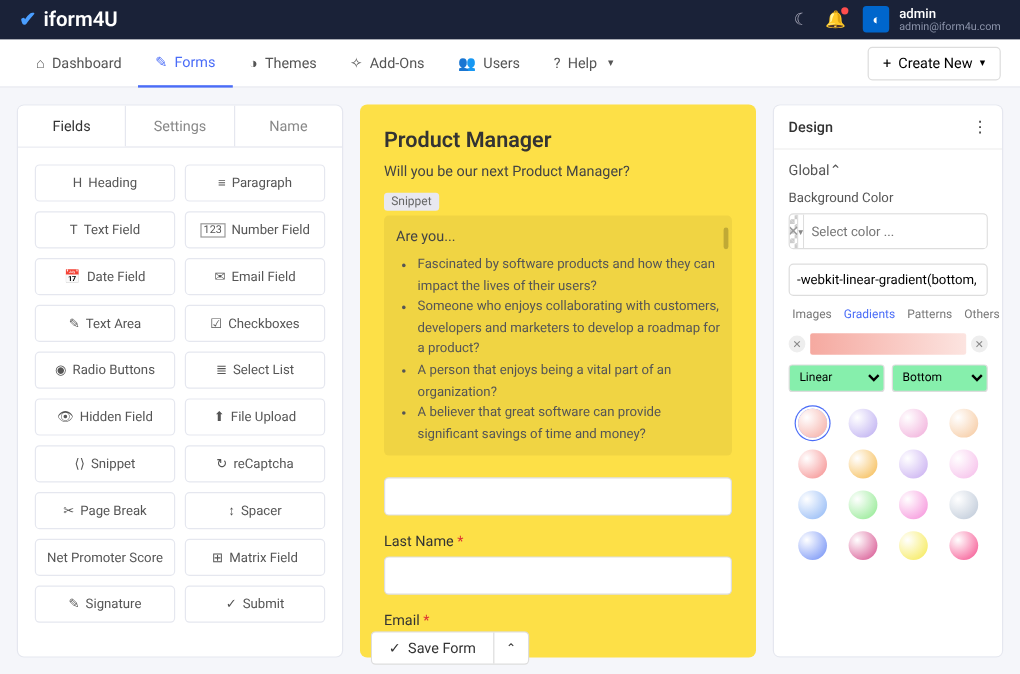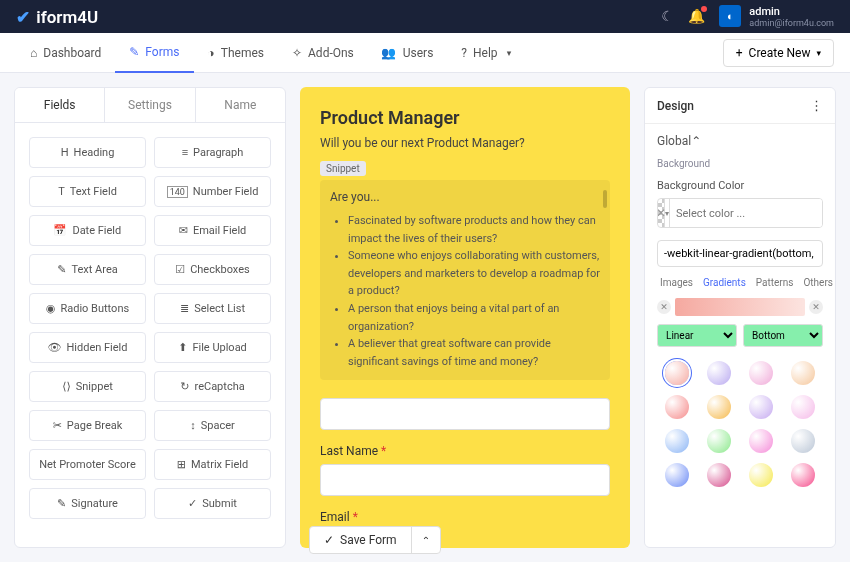--- a/index.html
+++ b/index.html
@@ -138,21 +138,21 @@
         </button>
       <button class="field-btn">
           <span>≡</span>
           <span>Paragraph</span>
         </button>
       <button class="field-btn">
           <span>T</span>
           <span>Text Field</span>
         </button>
       <button class="field-btn">
-          <span style="font-size:9px;border:1px solid #999;padding:0 2px">140</span>
+          <span style="font-size:9px;border:1px solid #999;padding:0 2px">123</span>
           <span>Number Field</span>
         </button>
       <button class="field-btn">
           <span>📅</span>
           <span>Date Field</span>
         </button>
       <button class="field-btn">
           <span>✉</span>
           <span>Email Field</span>
         </button>
@@ -239,21 +239,20 @@
 
   <div class="right-panel">
     <div class="design-head">
       <h3>Design</h3>
       <span>⋮</span>
     </div>
     <div class="section-head">
         <span>Global</span>
         <span>⌃</span>
       </div>
-    <div class="subsec">Background</div>
     <div class="prop">
       <div class="prop-label">Background Color</div>
       <div class="color-input">
         <div class="color-swatch"></div>
         <div class="color-dd">▾</div>
         <input class="color-text" placeholder="Select color ..." style="">
       </div>
     </div>
     <div class="prop">
       <input class="grad-input" value="-webkit-linear-gradient(bottom, rgb" style="">

